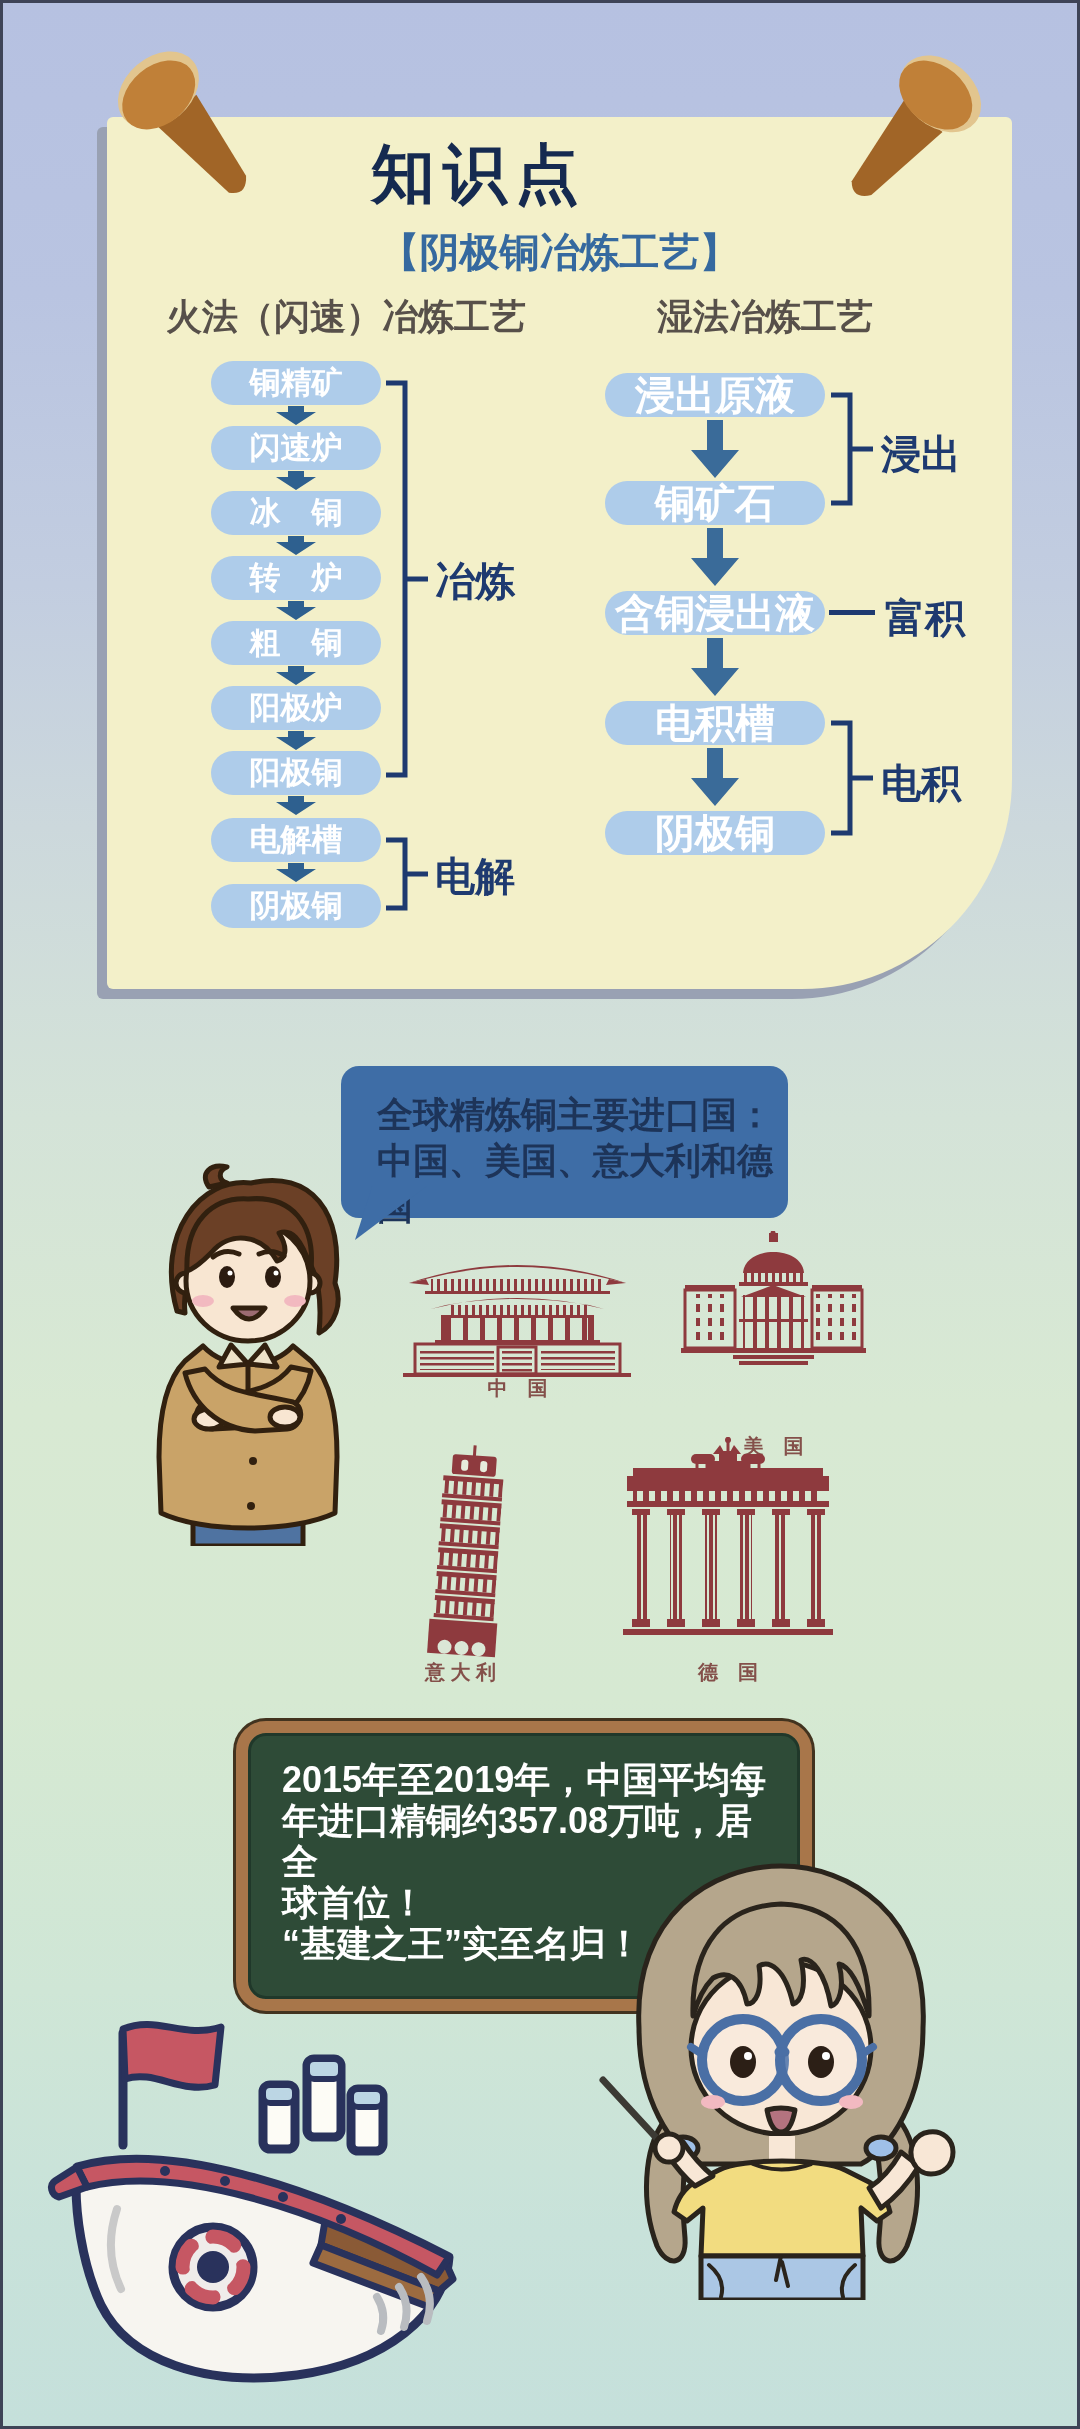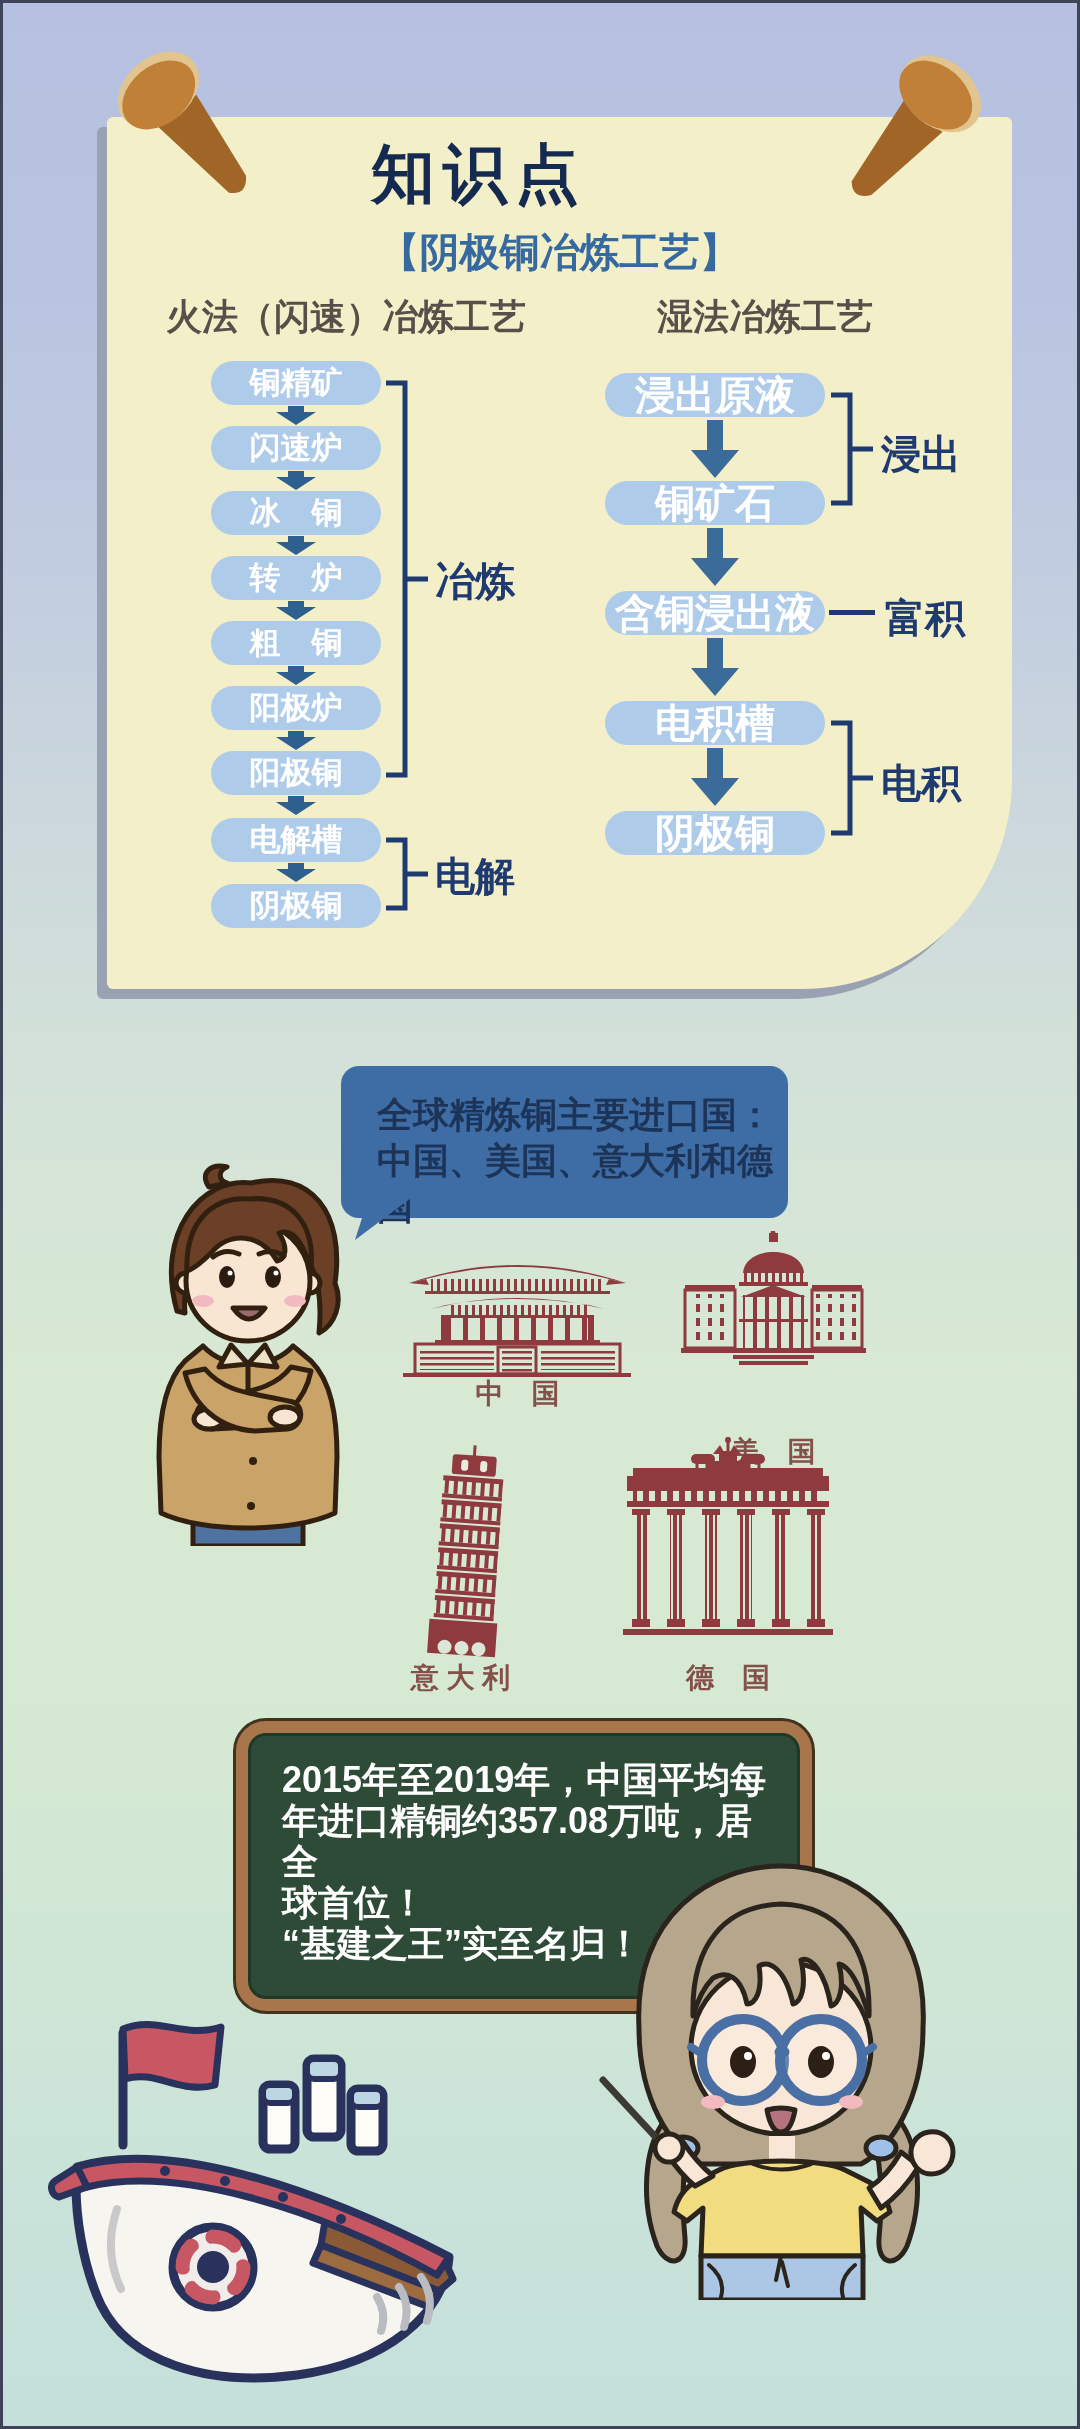--- a/index.html
+++ b/index.html
@@ -31,21 +31,21 @@
   .arrow-b{left:688px;width:48px;height:58px;}
   .blabel{position:absolute;font-size:40px;font-weight:bold;color:#1e3a70;white-space:nowrap;}
   .bracket path{stroke:#1e3a70;stroke-width:5;fill:none;}
   #bubble{
     left:338px;top:1035px;width:447px;height:152px;background:#3e6da6;border-radius:18px;
     color:#1d3459;font-size:36px;font-weight:bold;line-height:46px;
     padding:26px 0 0 36px;box-sizing:border-box;margin-top:28px;
   }
   #bubble-tail{left:352px;top:1183px;width:72px;height:54px;background:#3e6da6;
     clip-path:polygon(24% 0,100% 0,0 100%);}
-  .country{position:absolute;text-align:center;font-size:28px;font-weight:bold;
+  .country{position:absolute;text-align:center;font-size:20px;font-weight:bold;
     color:#84504a;white-space:pre;}
   #chalkboard{
     left:233px;top:1718px;width:576px;height:290px;background:#2e4b37;
     border:12px solid #a8764a;border-radius:30px;box-sizing:border-box;
     box-shadow:0 0 0 3px #42331f, inset 0 0 0 3px #20382a;
     color:#ffffff;font-size:36px;font-weight:bold;line-height:41px;
     padding:26px 20px 0 34px;
   }
 </style>
 </head>

